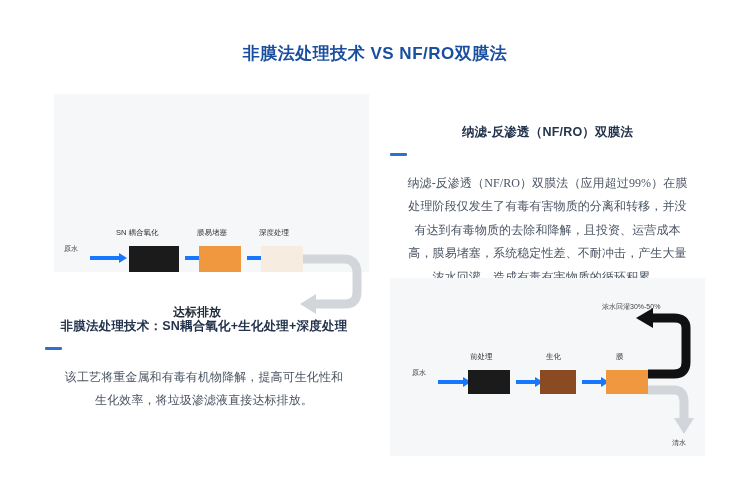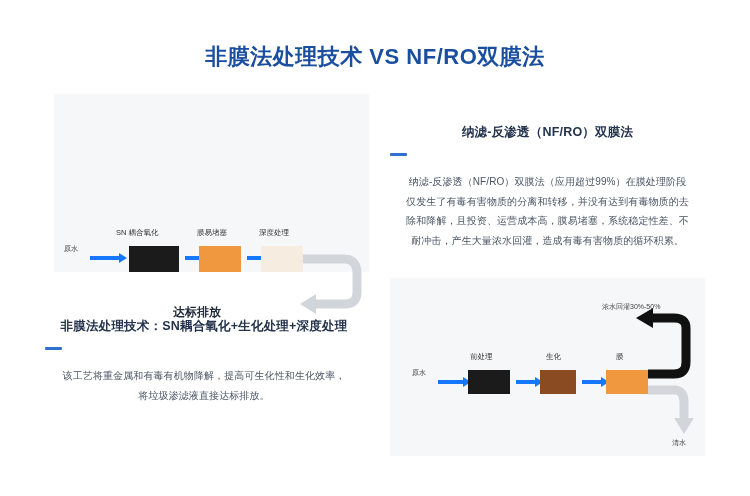--- a/index.html
+++ b/index.html
@@ -23,21 +23,21 @@
     height: 496px;
   }
 
   
   .title {
     position: absolute;
     left: 0;
     top: 42px;
     width: 750px;
     text-align: center;
-    font-size: 22px;
+    font-size: 17px;
     font-weight: bold;
     color: #1a4fa0;
     letter-spacing: 0.5px;
   }
 
   
   .panel-tl {
     position: absolute;
     left: 54px;
     top: 94px;
@@ -70,24 +70,25 @@
   }
   .rule {
     width: 17px;
     height: 3px;
     background: #2f6fd0;
     margin: 12px 0 14px 0;
     border-radius: 1px;
   }
   .txt-block p {
     margin: 16px;
-    font-size: 10px;
+    font-size: 12px;
     line-height: 1.95;
     color: #4b5563;
     letter-spacing: 0.1px;
+    font-family: Liberation Serif, serif;
   }
 
   .txt-tr {
     left: 390px;
     top: 124px;
     width: 315px;
   }
   .txt-bl {
     left: 45px;
     top: 318px;

